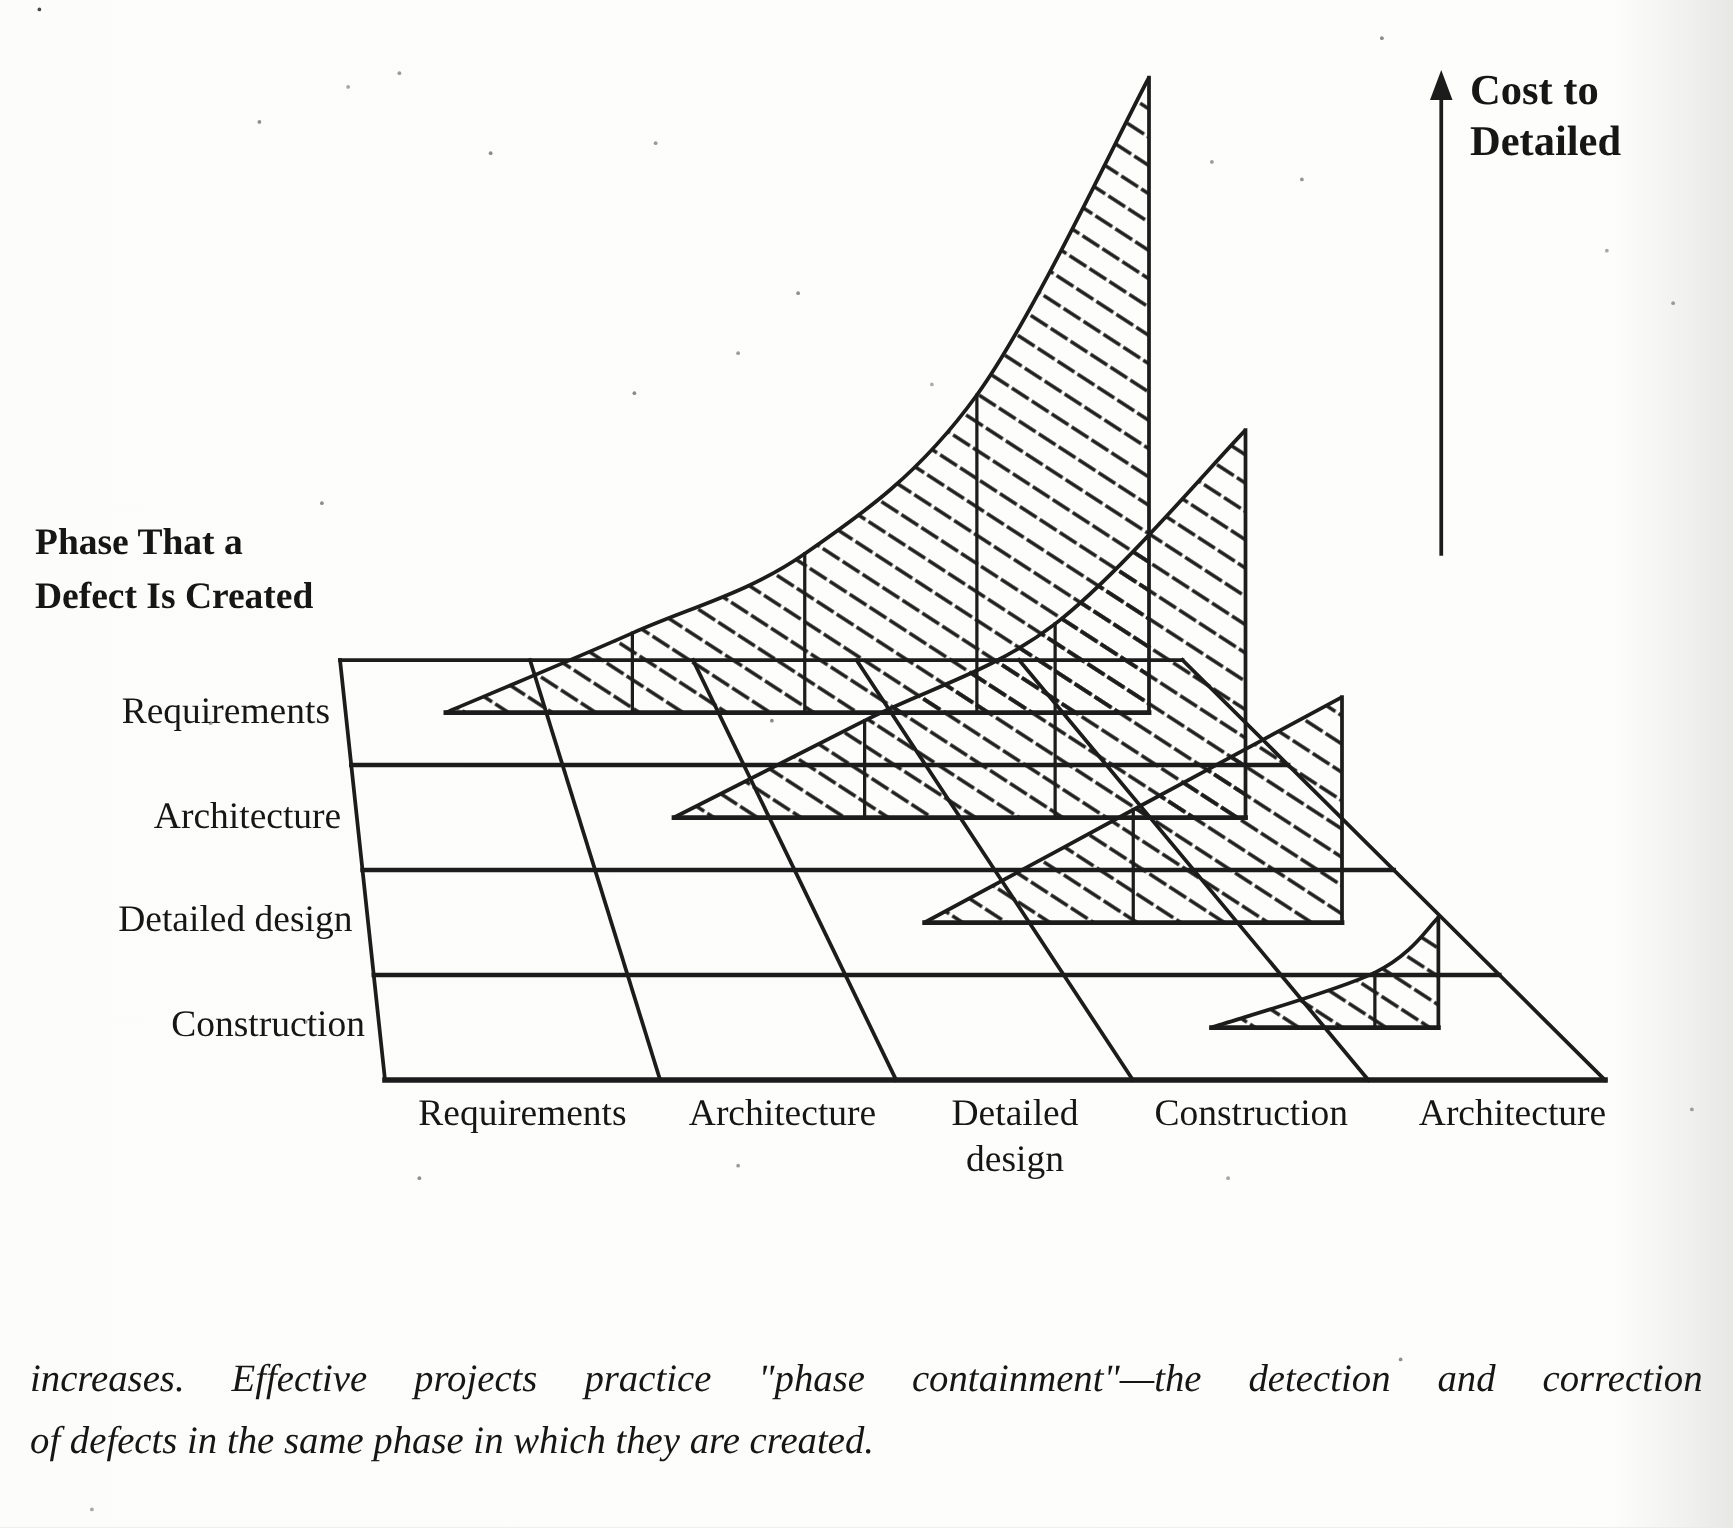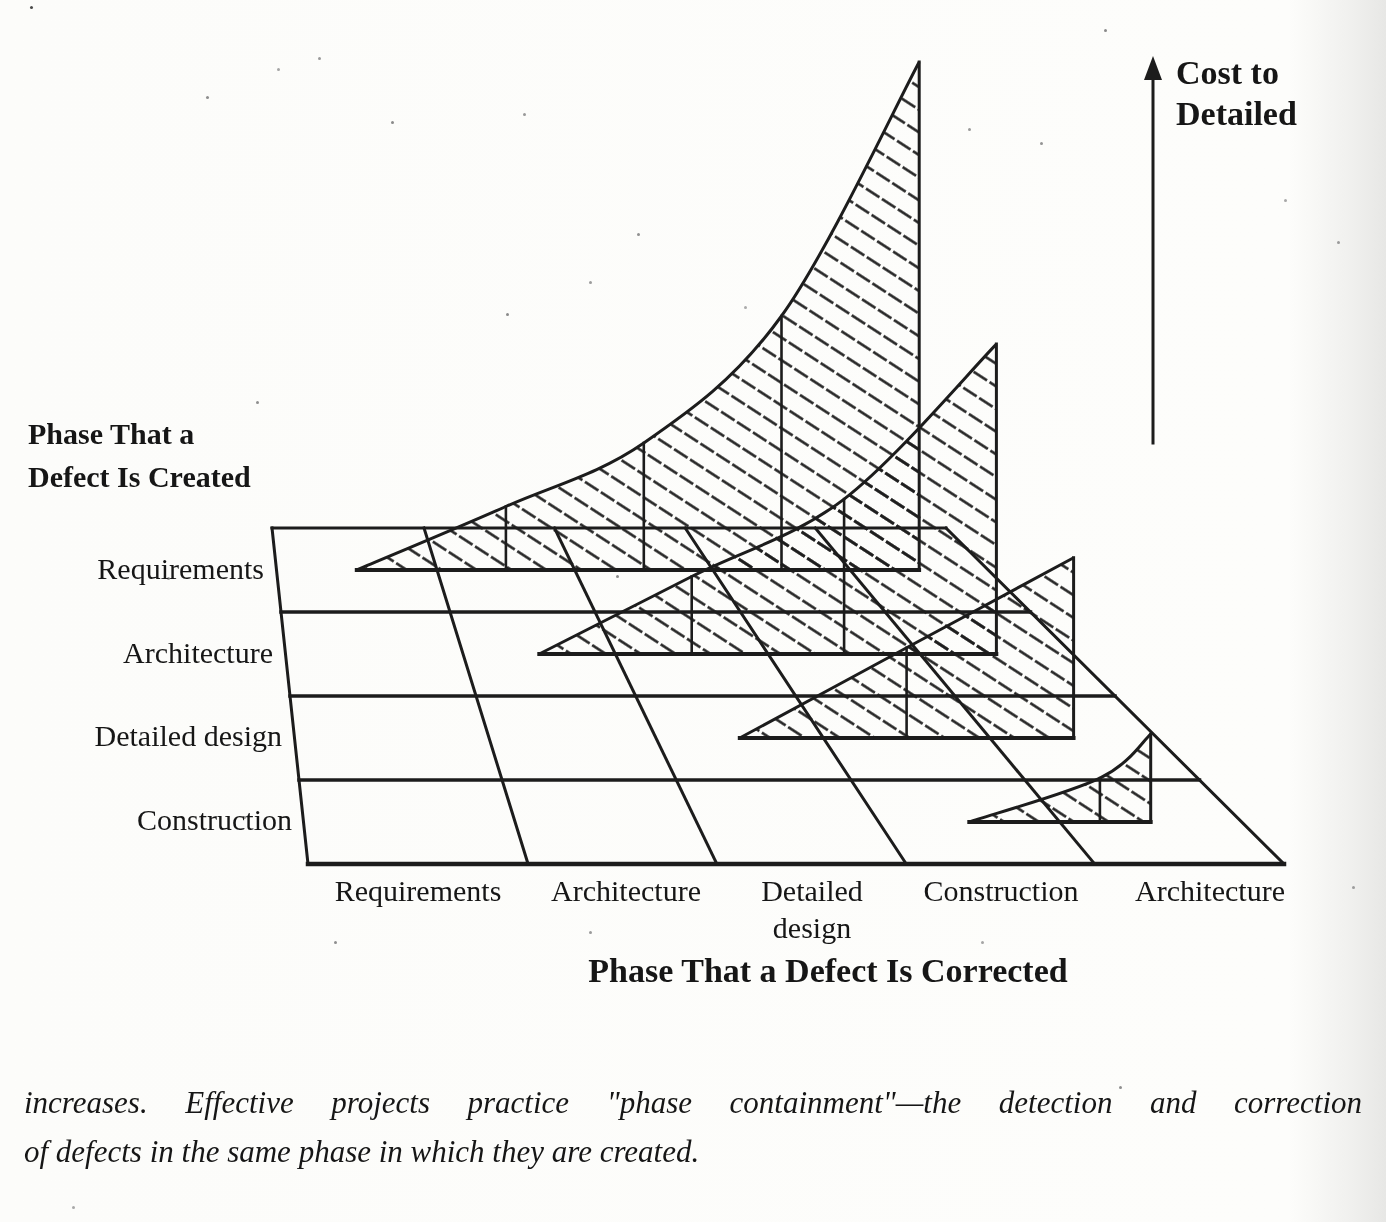--- a/index.html
+++ b/index.html
@@ -93,19 +93,18 @@
   <div class="row-label r1">Architecture</div>
   <div class="row-label r2">Detailed design</div>
   <div class="row-label r3">Construction</div>
 
   <div class="col-label c0">Requirements</div>
   <div class="col-label c1">Architecture</div>
   <div class="col-label c2">Detailed design</div>
   <div class="col-label c3">Construction</div>
   <div class="col-label c4">Architecture</div>
 
-  <div class="x-title">Phase That a Defect Is Corrected</div>
 
   <div class="caption">
     <div class="cap-line just">increases. Effective projects practice "phase containment"—the detection and correction</div>
     <div class="cap-line">of defects in the same phase in which they are created.</div>
   </div>
 </div>
 
 </body></html>

